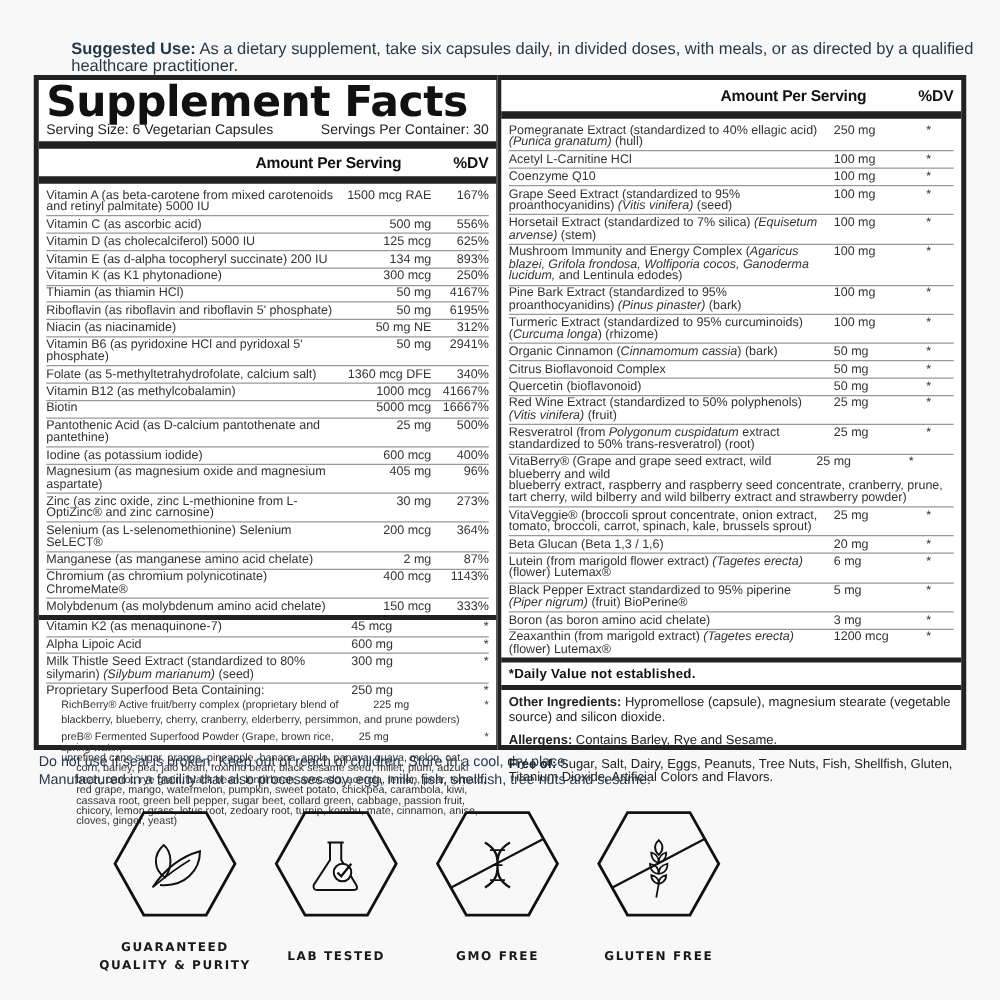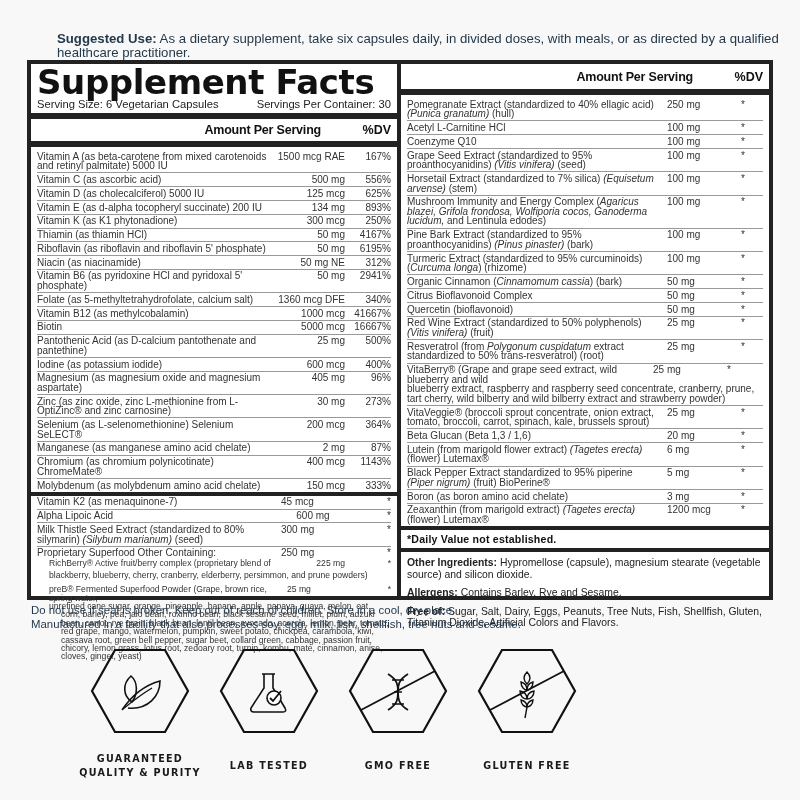--- a/index.html
+++ b/index.html
@@ -45,21 +45,21 @@
   }
   .row .name { flex: 1; padding-right: 6px; }
   .row .amt { width: 70px; text-align: right; }
   .row .dv { width: 46px; text-align: right; }
   .row.last { border-bottom: none; }
   .row i { font-style: italic; }
   .sep { height: 4px; background: #222; margin: 0 -6px; }
 
   .blend-sub { display: flex; font-size: 8.6px; line-height: 9.6px; padding: 1px 0 1px 12px; color: #333; }
   .blend-sub .name { flex: 1; }
-  .blend-sub .amt { width: 70px; text-align: right; padding-left: 6px; }
+  .blend-sub .amt { width: 70px; text-align: center; padding-left: 6px; }
   .blend-sub .dv { width: 46px; text-align: right; }
   .blend-cont { font-size: 8.6px; line-height: 9.6px; padding: 1px 0 3px 12px; color: #333; }
   .preb { font-size: 8.6px; line-height: 8.4px; padding: 2px 0 0 12px; color: #333; }
   .preb-first { display: flex; }
   .preb-first .name { flex: 1; }
   .preb-first .amt { width: 58px; }
   .preb-first .dv { width: 46px; text-align: right; }
 
   .right-panel .rows { padding: 3px 6px 0 6px; }
   .right-panel .row .amt { width: 62px; text-align: left; padding-left: 6px; }
@@ -208,30 +208,30 @@
       <span class="dv">333%</span>
       </div>
       <div class="sep"></div>
       <div class="row">
         <span class="name">Vitamin K2 (as menaquinone-7)</span>
         <span class="amt" style="text-align:left;padding-left:6px">45 mcg</span>
         <span class="dv">*</span>
       </div>
       <div class="row">
         <span class="name">Alpha Lipoic Acid</span>
-        <span class="amt" style="text-align:center;padding-left:6px">600 mg</span>
+        <span class="amt" style="text-align:left;padding-left:6px">600 mg</span>
         <span class="dv">*</span>
       </div>
       <div class="row">
         <span class="name"><span>Milk Thistle Seed Extract (standardized to 80% silymarin)</span> <i>(Silybum marianum)</i><span> (seed)</span></span>
         <span class="amt" style="text-align:left;padding-left:6px">300 mg</span>
         <span class="dv">*</span>
       </div>
       <div class="row last" style="padding-bottom:0">
-      <span class="name">Proprietary Superfood Other Containing:</span>
+      <span class="name">Proprietary Superfood Beta Containing:</span>
       <span class="amt" style="text-align:left;padding-left:6px">250 mg</span>
       <span class="dv">*</span>
       </div>
     <div class="blend-sub">
       <span class="name">RichBerry® Active fruit/berry complex (proprietary blend of</span>
       <span class="amt">225 mg</span>
       <span class="dv">*</span>
       </div>
     <div class="blend-cont">blackberry, blueberry, cherry, cranberry, elderberry, persimmon, and prune powders)</div>
     <div class="preb">

